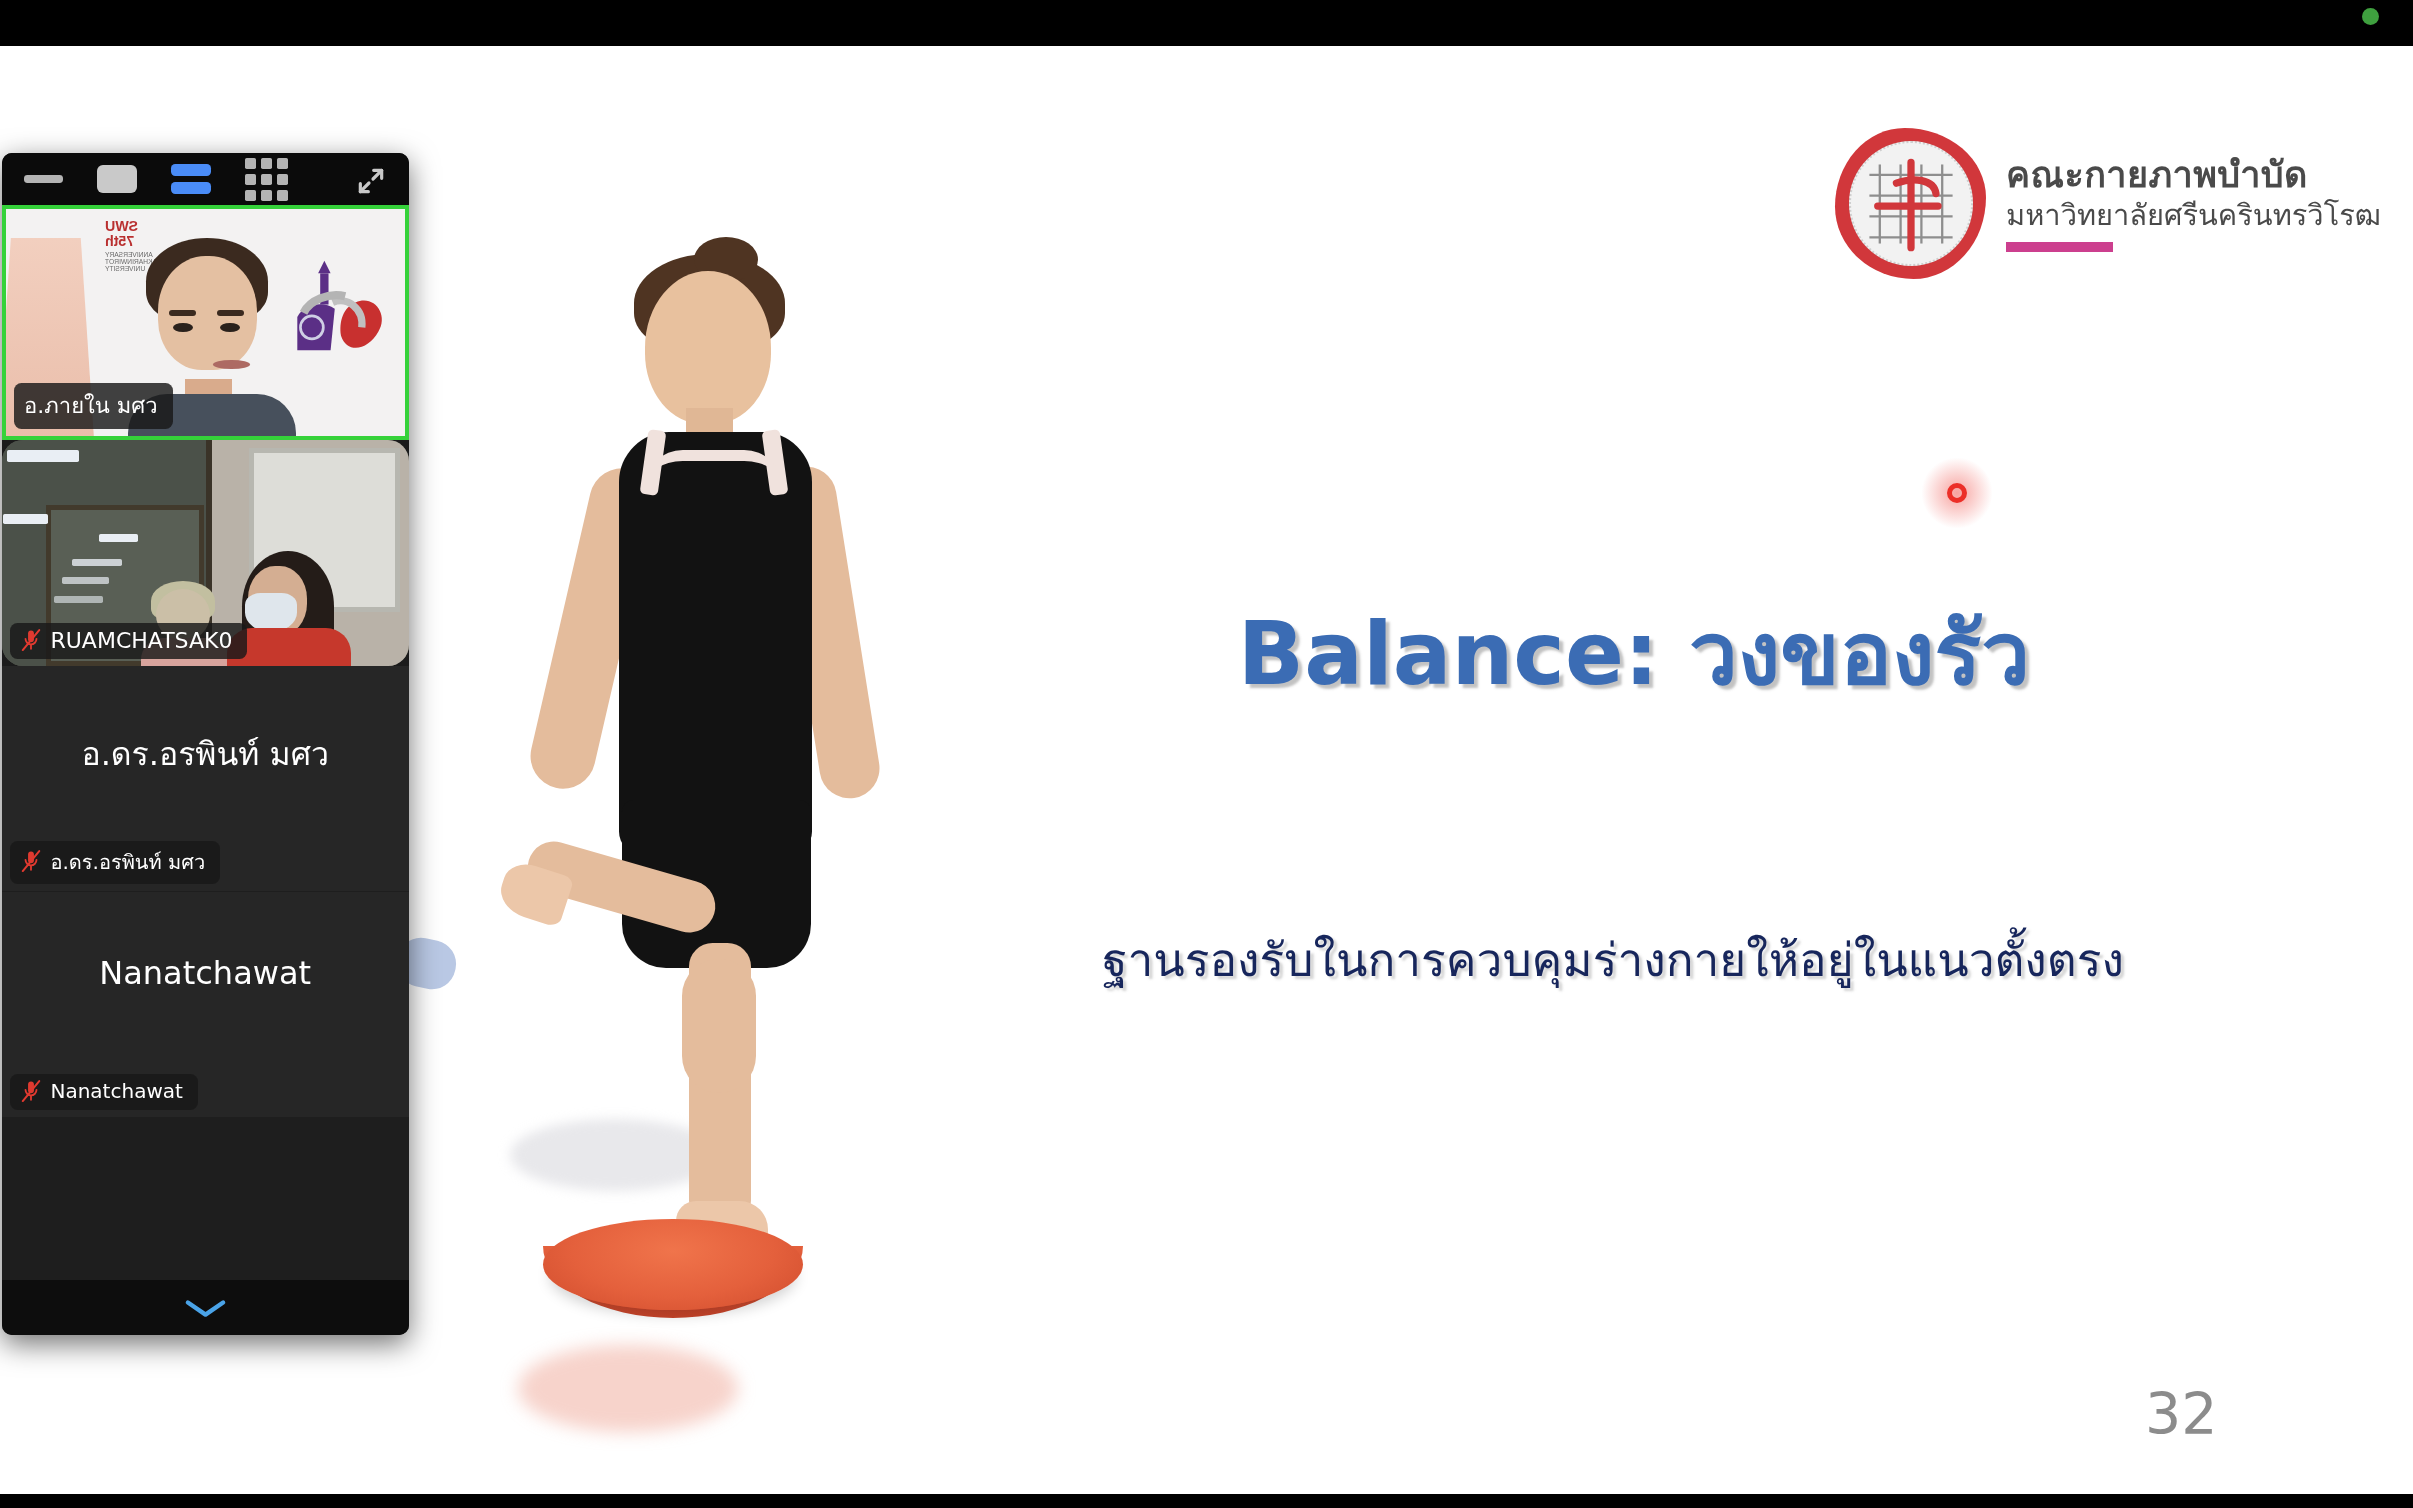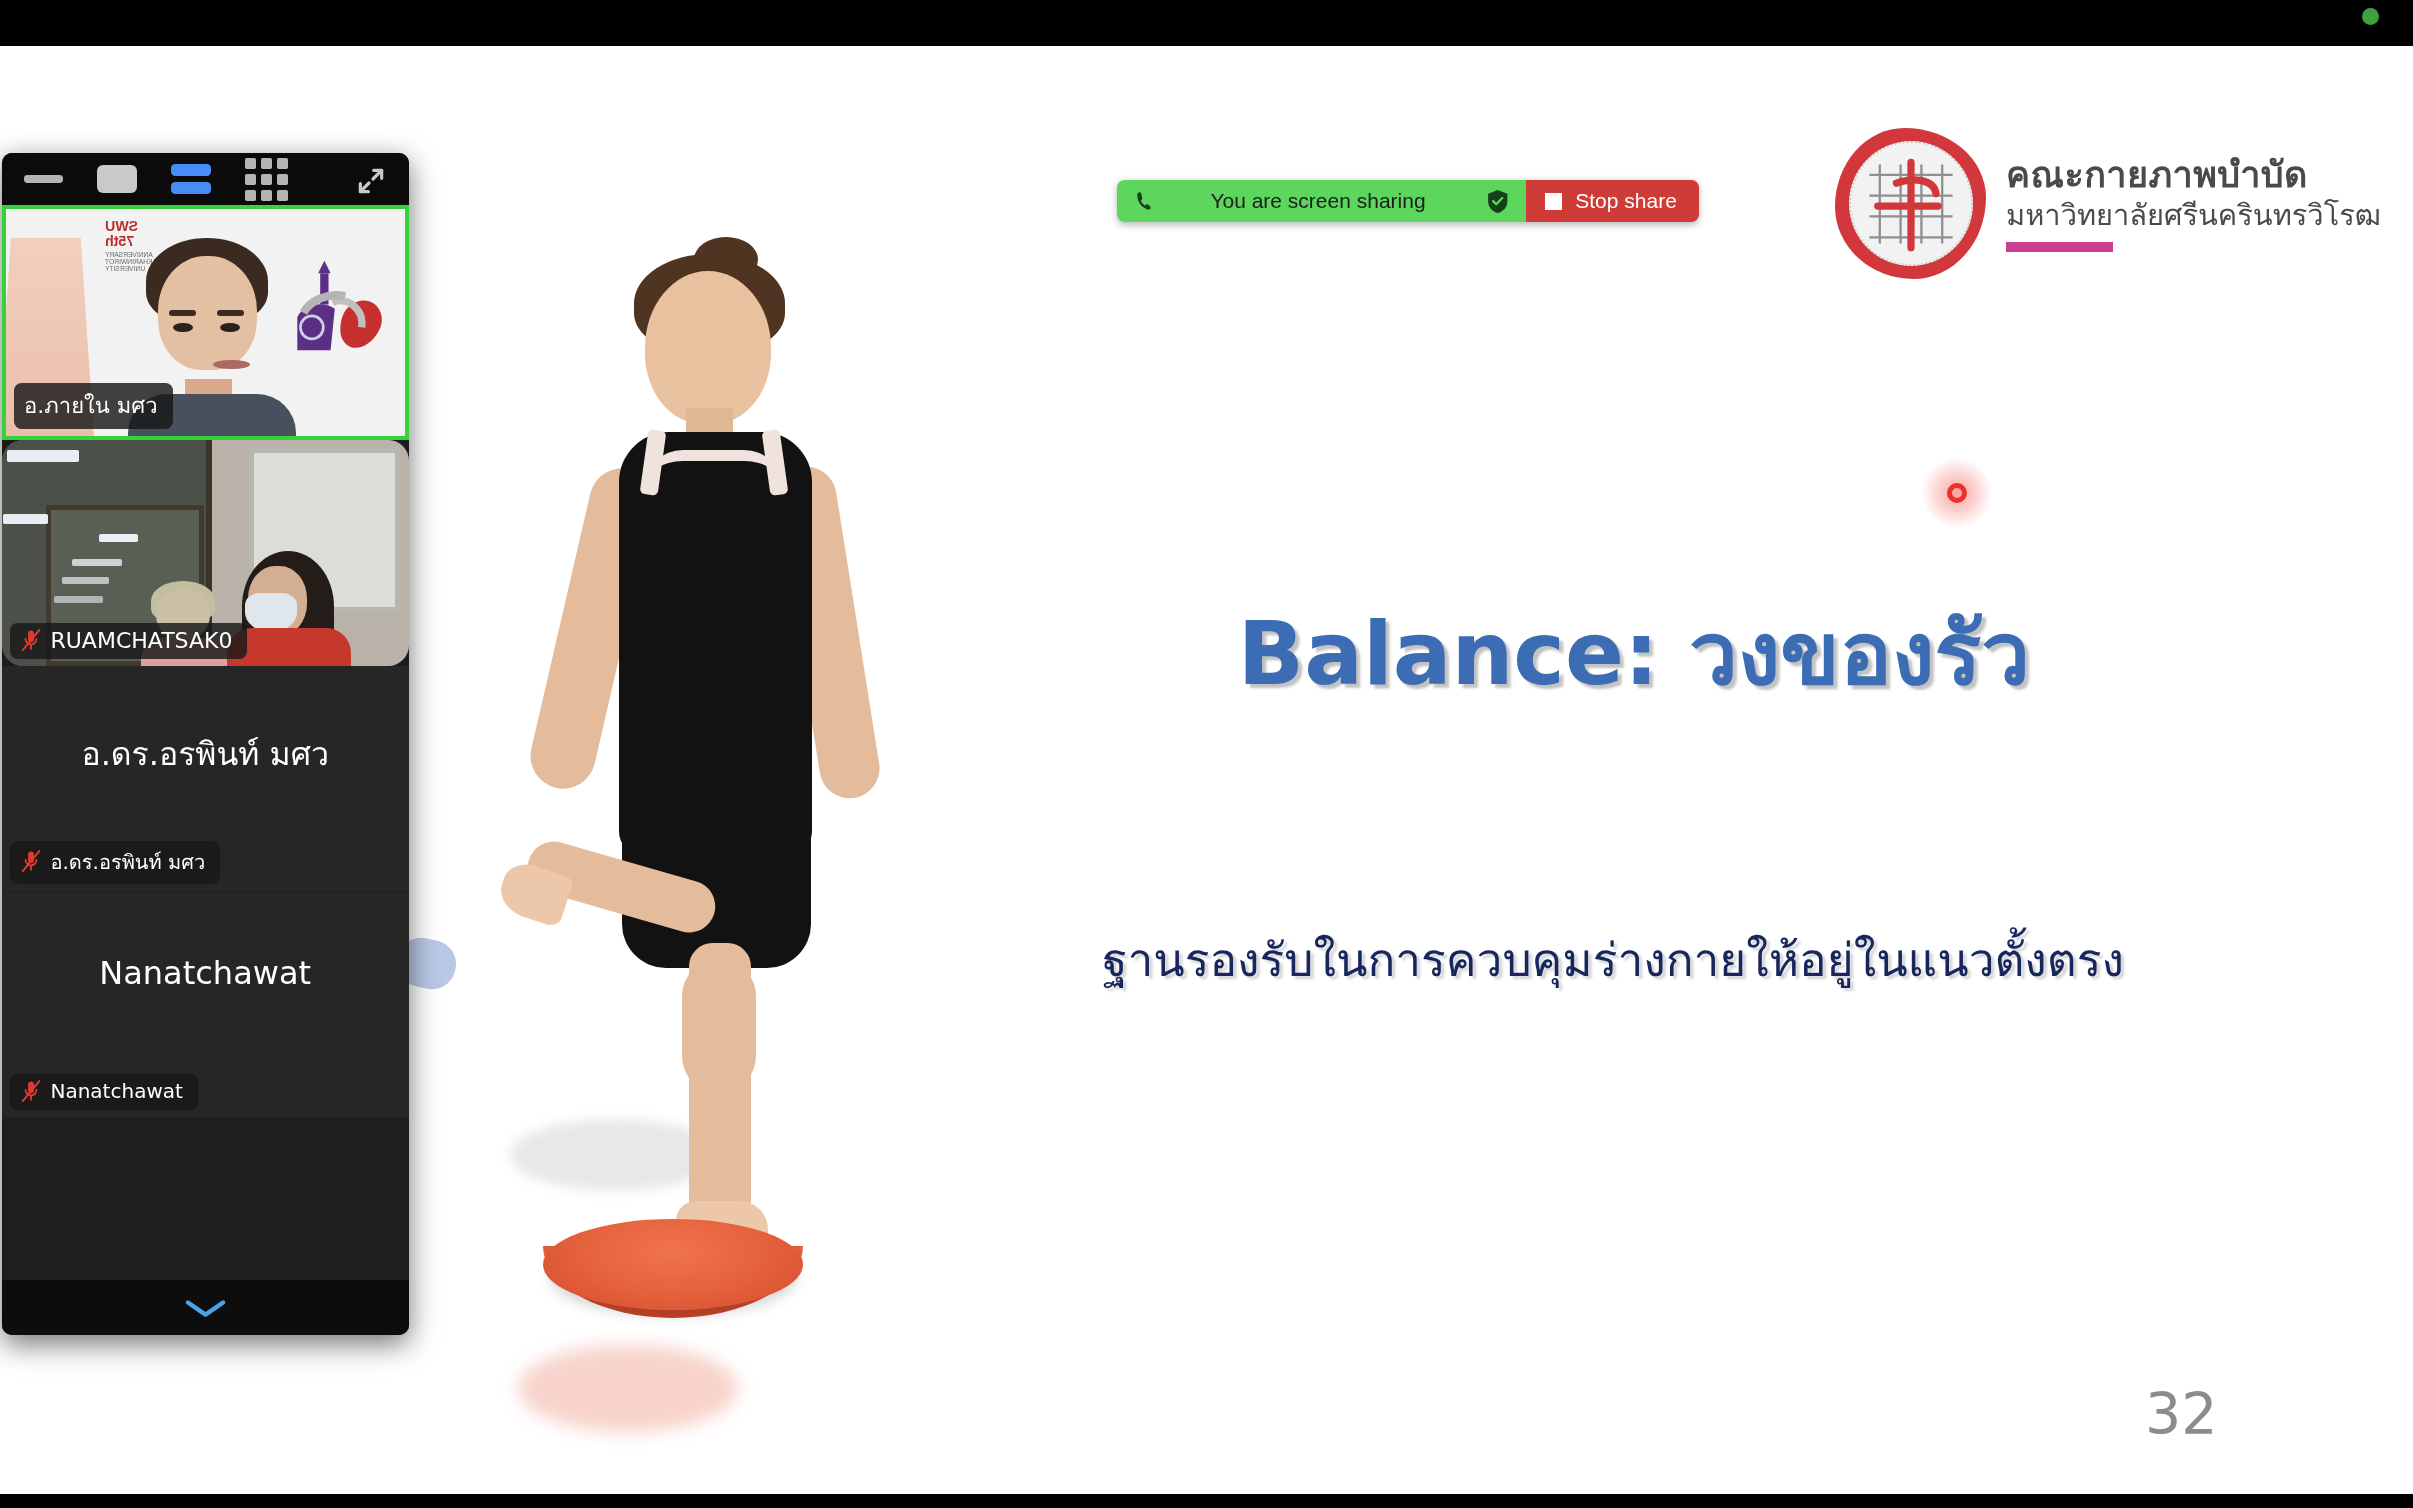--- a/index.html
+++ b/index.html
@@ -301,36 +301,20 @@
           </g>
         </svg>
       </div>
       <div class="logo-text">
         <div class="logo-l1">คณะกายภาพบำบัด</div>
         <div class="logo-l2">มหาวิทยาลัยศรีนครินทรวิโรฒ</div>
         <div class="logo-rule"></div>
       </div>
     </div>
 
-    <div class="share-pill">
-      <div class="share-green">
-        <svg width="25" height="25" viewBox="0 0 24 24">
-          <path d="M7.5 3c-1.2 0-2.3 1-2.4 2.3-.5 6.3 4 12.6 9.9 14.4 1.3.4 2.6-.5 2.8-1.8.1-.7-.2-1.4-.8-1.8l-1.7-1.1c-.6-.4-1.4-.3-1.9.2l-.7.7c-1.9-1.1-3.4-2.7-4.3-4.7l.8-.6c.6-.4.8-1.2.5-1.9L8.9 4.2C8.6 3.5 8.1 3 7.5 3z" fill="#16401a"></path>
-        </svg>
-        <span class="share-label">You are screen sharing</span>
-        <svg width="23.5" height="25" viewBox="0 0 24 26">
-          <path d="M12 1 L22 5 V13 C22 19 17.5 23.6 12 25 6.5 23.6 2 19 2 13 V5 Z" fill="#16401a"></path>
-          <path d="M7.2 12.6 l3.2 3.2 6.3-6.4" stroke="#5cd65c" stroke-width="2.4" fill="none" stroke-linecap="round" stroke-linejoin="round"></path>
-        </svg>
-      </div>
-      <div class="share-red">
-        <span class="stop-square"></span>
-        <span>Stop share</span>
-      </div>
-    </div>
 
     <div class="photo">
       <div class="ph-ghost1"></div>
       <div class="ph-ghost2"></div>
       <div class="ph-armL"></div>
       <div class="ph-armR"></div>
       <div class="ph-hair"></div>
       <div class="ph-bun"></div>
       <div class="ph-head"></div>
       <div class="ph-neck"></div>

